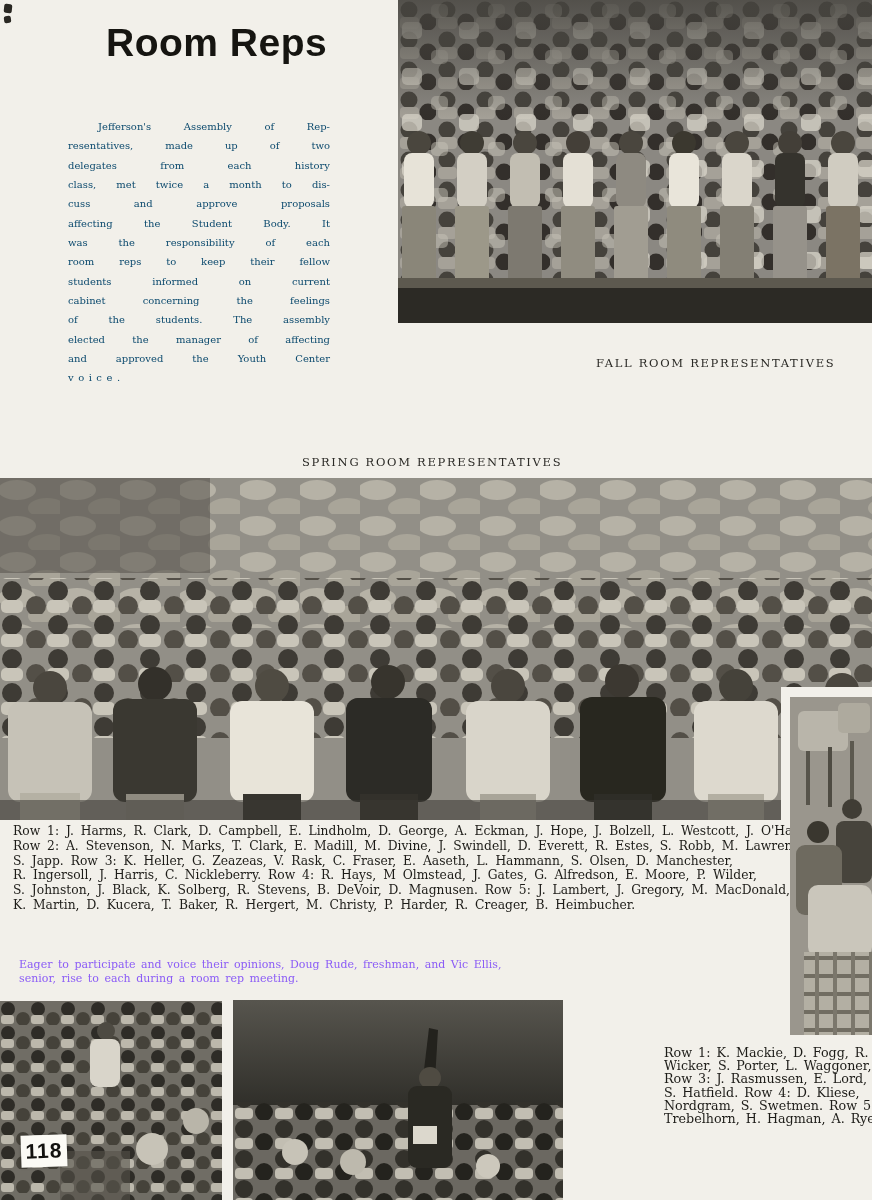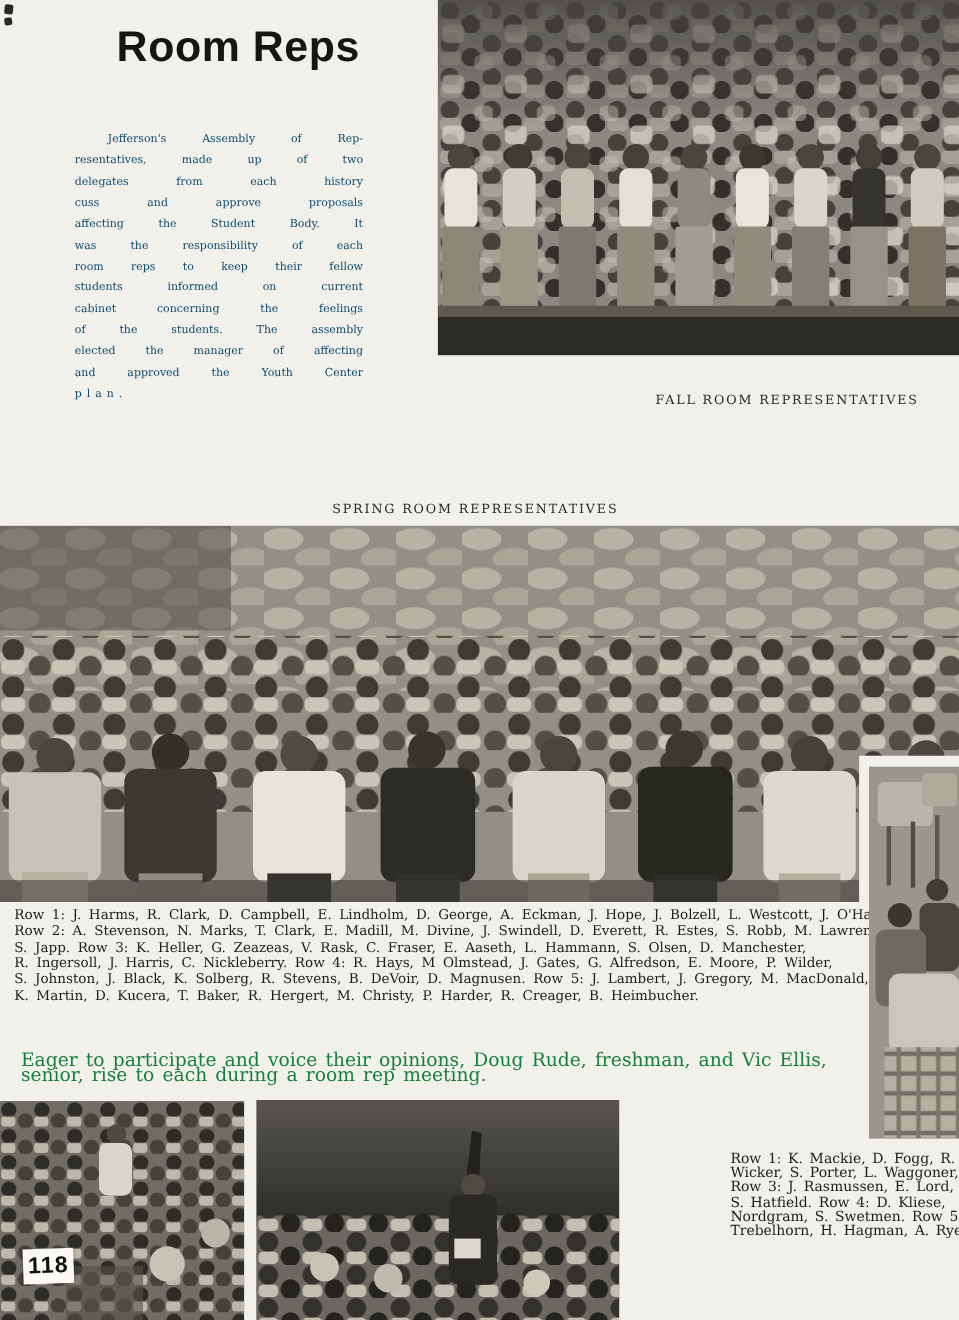--- a/index.html
+++ b/index.html
@@ -22,21 +22,21 @@
   .photo-caption{
     position:absolute;font-size:11.5px;letter-spacing:1.7px;
     color:#2b2a26;white-space:nowrap;
   }
   .cap-fall{left:596px;top:356px;}
   .cap-spring{left:302px;top:455px;text-align:right;}
   .names{position:absolute;left:13px;top:824px;width:840px;
     font-size:12.3px;line-height:14.75px;color:#1d1c18;}
   .names .t-line{white-space:nowrap;word-spacing:3px;}
   .speak-caption{position:absolute;left:19px;top:958px;
-    font-size:17px;line-height:13.9px;color:#15803d;}
+    font-size:11px;line-height:13.9px;color:#8b5cf6;}
   .speak-caption .t-line{white-space:nowrap;word-spacing:2px;}
   .right-caption{position:absolute;left:664px;top:1046px;
     font-size:12.7px;line-height:13.2px;color:#1d1c18;}
   .right-caption .t-line{white-space:nowrap;word-spacing:2px;}
   
   .photo{position:absolute;overflow:hidden;background:#8d8a83;}
   .photo svg{display:block;width:100%;height:100%;}
   .photo-fall{left:398px;top:0;width:474px;height:323px;}
   .photo-spring{left:0;top:478px;width:872px;height:342px;z-index:1;}
   .photo-cut{position:absolute;left:781px;top:687px;width:91px;height:133px;
@@ -68,30 +68,31 @@
 
   <div class="artifact artifact-1"></div>
   <div class="artifact artifact-2"></div>
 
   <div class="title">Room Reps</div>
 
   <div class="intro">
       <div class="t-line">Jefferson's Assembly of Rep-</div>
       <div class="t-line">resentatives, made up of two</div>
       <div class="t-line">delegates from each history</div>
+      <div class="t-line">class, met twice a month to dis-</div>
       <div class="t-line">cuss and approve proposals</div>
       <div class="t-line">affecting the Student Body. It</div>
       <div class="t-line">was the responsibility of each</div>
       <div class="t-line">room reps to keep their fellow</div>
       <div class="t-line">students informed on current</div>
       <div class="t-line">cabinet concerning the feelings</div>
       <div class="t-line">of the students. The assembly</div>
       <div class="t-line">elected the manager of affecting</div>
       <div class="t-line">and approved the Youth Center</div>
-      <div class="t-line">plan.</div>
+      <div class="t-line">voice.</div>
     </div>
 
   <div class="photo photo-fall" aria-label="Fall room representatives standing in rows on stage">
     <svg viewBox="0 0 474 323" preserveAspectRatio="none">
       <defs>
         <linearGradient id="fTop" x1="0" y1="0" x2="0" y2="1">
           <stop offset="0" stop-color="#45433e" stop-opacity="0.8"></stop>
           <stop offset="1" stop-color="#45433e" stop-opacity="0"></stop>
         </linearGradient>
         <pattern id="fHeads" width="38" height="30" patternUnits="userSpaceOnUse">

